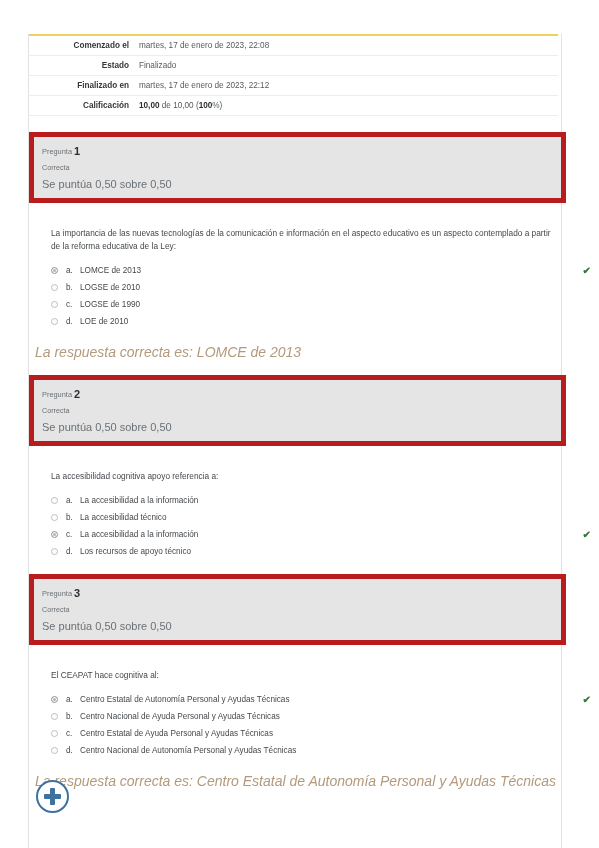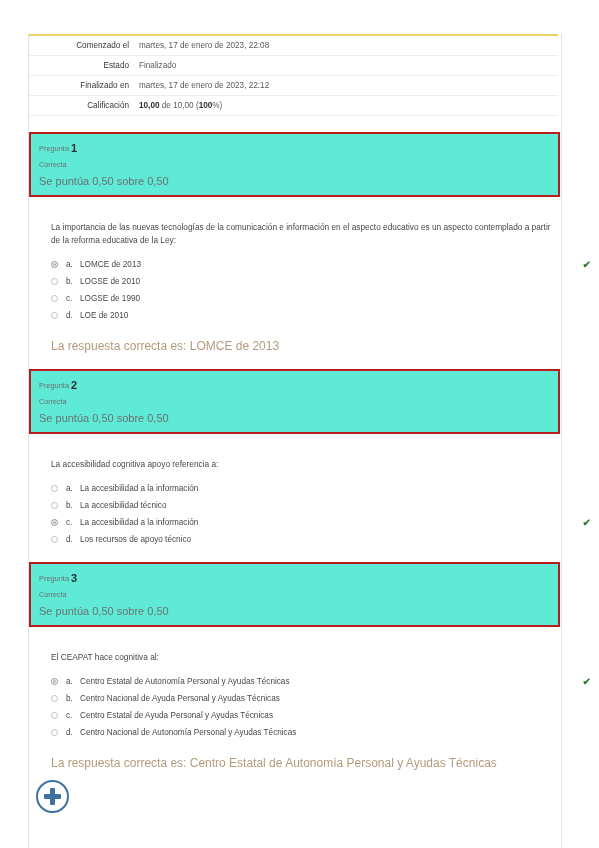--- a/index.html
+++ b/index.html
@@ -52,37 +52,37 @@
   .summary-table td {
     border-bottom: 1px solid #ededed;
     padding: 4px 6px 4px 0;
     font-size: 8.2px;
     line-height: 11px;
     vertical-align: top;
   }
   .summary-table td.label {
     width: 100px;
     text-align: right;
-    font-weight: normal;
+    font-weight: bold;
     color: #33373b;
     padding-right: 8px;
   }
   .summary-table td.value {
     color: #555b60;
     padding-left: 2px;
   }
   .summary-table td.value b { color: #2c3033; }
 
   
   .question {
     margin-top: 16px;
   }
   .q-info {
-    border: 2px solid #b91c1c;
-    background: #5eead4;
+    border: 5px solid #b91c1c;
+    background: #e5e5e5;
     padding: 7px 8px 8px 8px;
     width: 511px;
     box-sizing: content-box;
   }
   .q-no {
     font-size: 7.4px;
     color: #6b7176;
     line-height: 12px;
     margin: 0 0 4px 0;
   }
@@ -159,24 +159,25 @@
     position: absolute;
     right: -30px;
     top: 0px;
     color: #2f7a34;
     font-size: 10px;
     line-height: 12px;
     font-weight: bold;
   }
 
   .feedback {
-    margin: 18px 0 0 22px;
-    font-size: 12px;
+    margin: 18px 0 0 6px;
+    font-size: 14px;
     line-height: 13px;
     color: #b39a7c;
+    font-style: italic;
   }
 
   
   .fab {
     position: absolute;
     left: 36px;
     top: 780px;
     width: 33px;
     height: 33px;
     border-radius: 50%;

